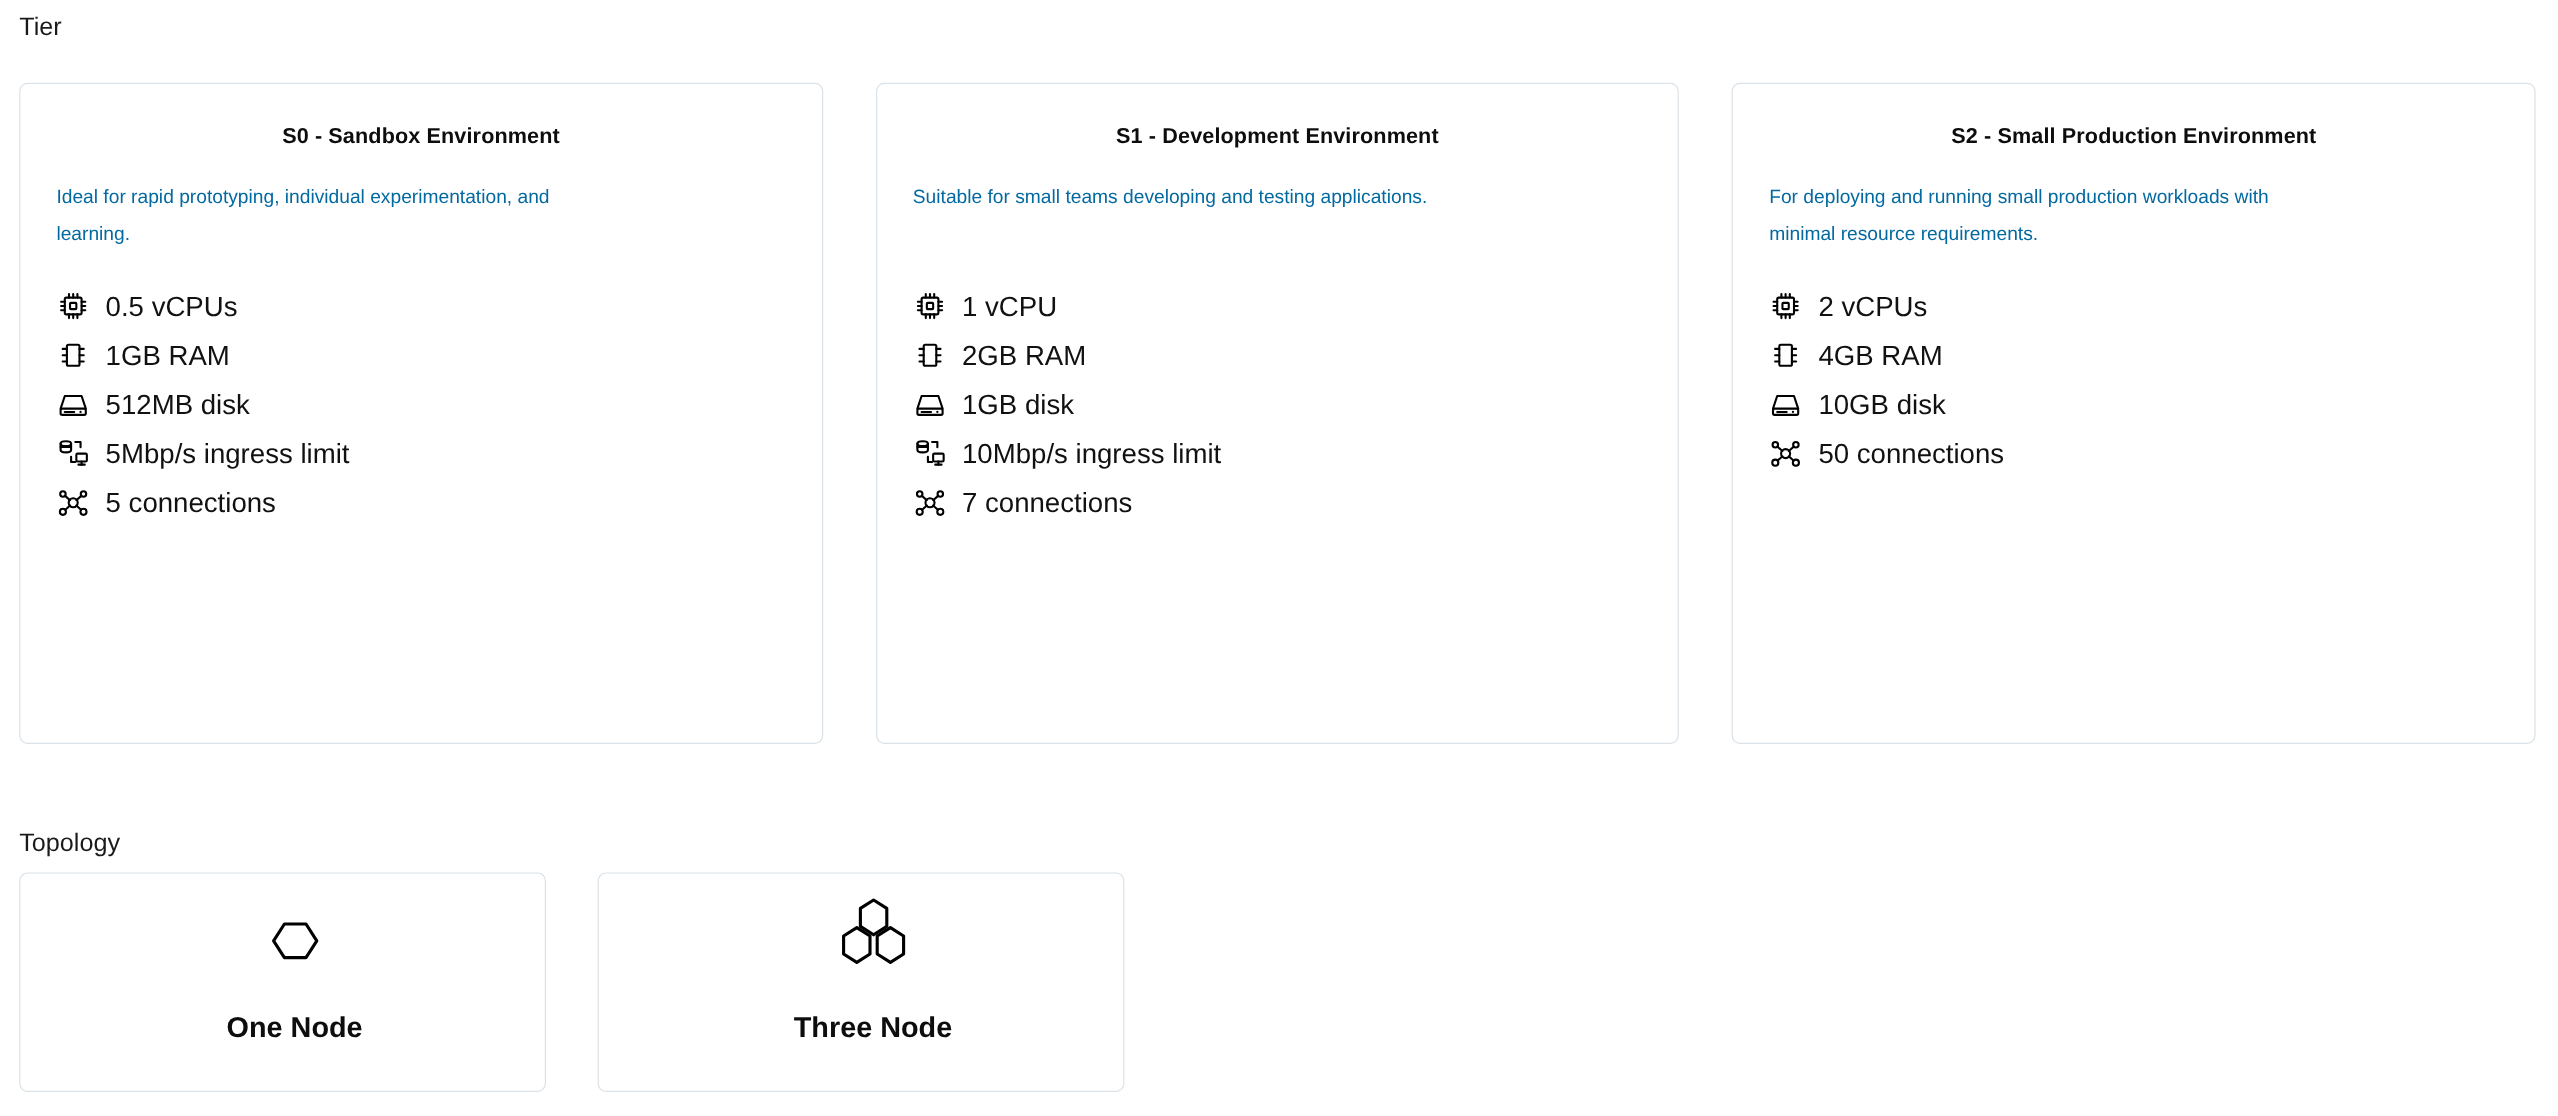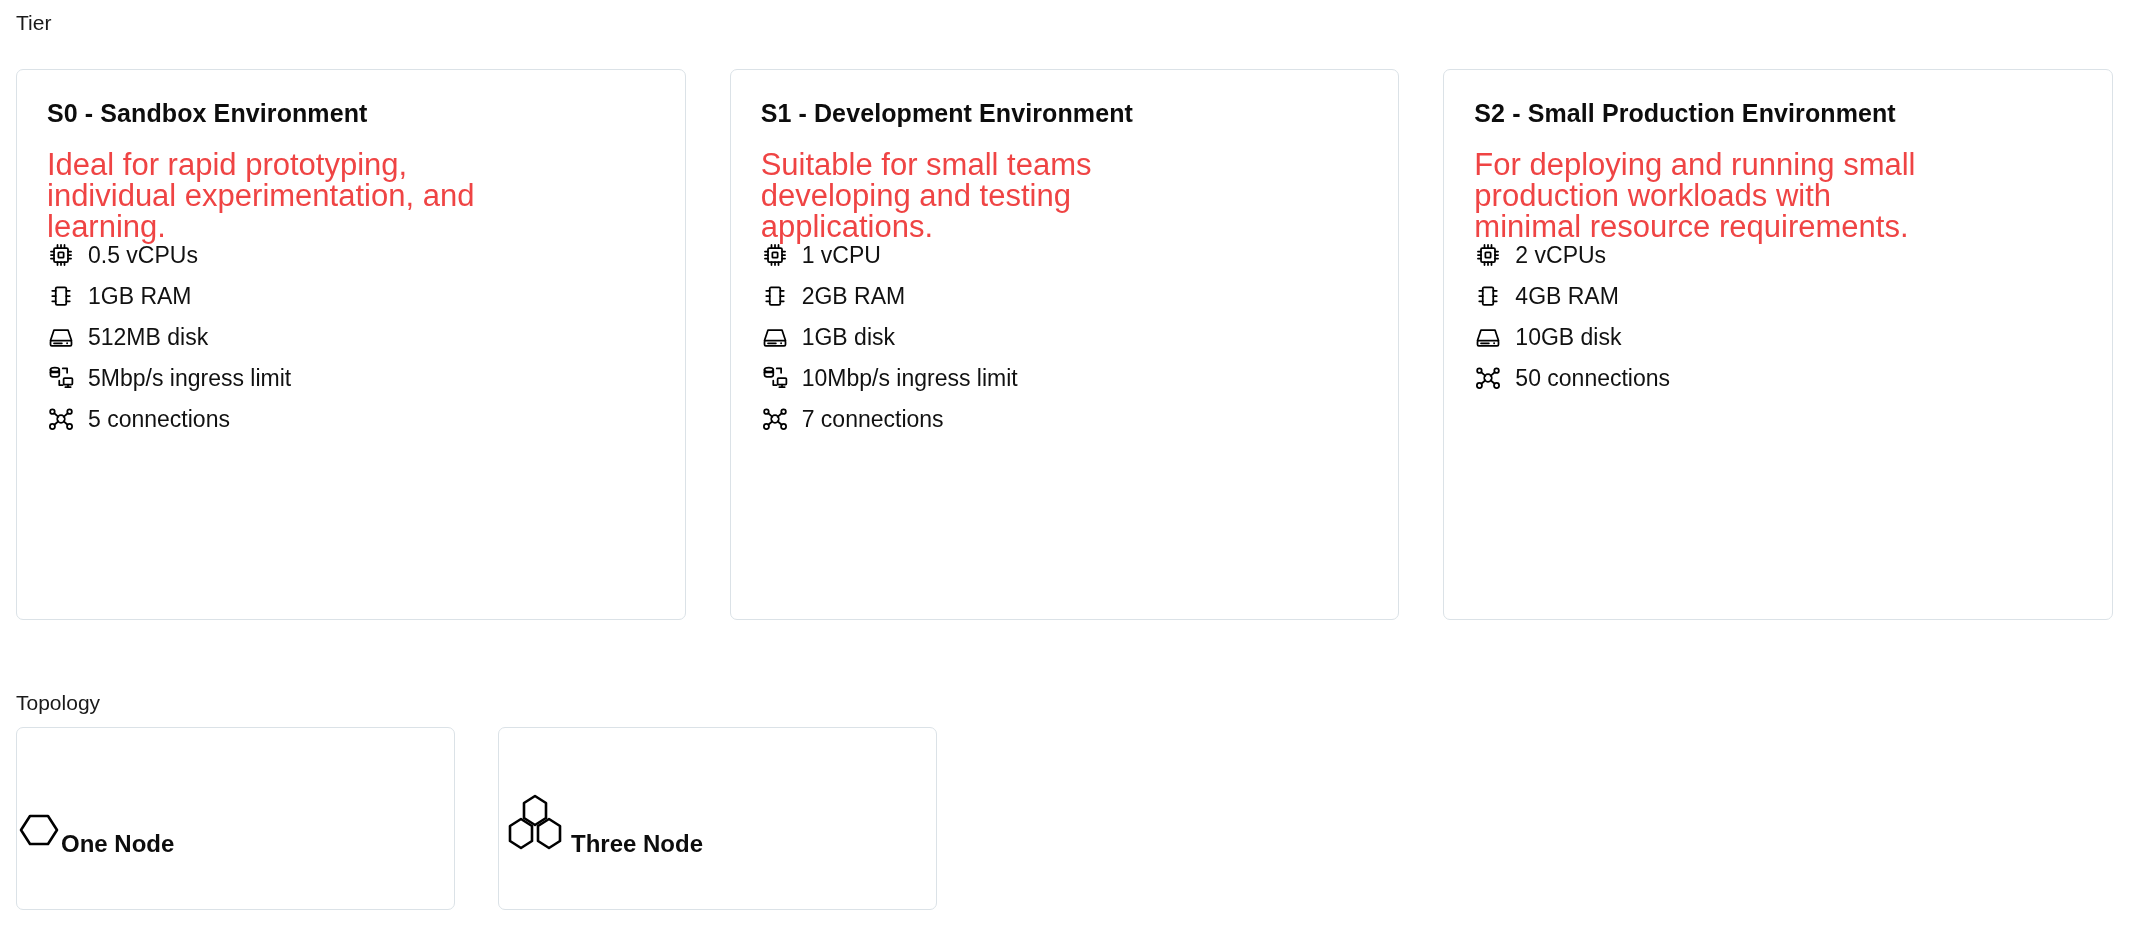--- a/index.html
+++ b/index.html
@@ -49,33 +49,34 @@
     flex: 1 1 0;
     min-width: 0;
     height: 551px;
     background: #ffffff;
     border: 1.5px solid #dbe2e7;
     border-radius: 7px;
     padding: 28px 30px 24px 30px;
   }
 
   .tier-card-title {
-    font-size: 25px;
+    font-size: 18px;
     line-height: 30px;
     font-weight: 700;
     color: #0d0d0d;
     letter-spacing: 0.1px;
     margin: 0 0 21px 0;
+    text-align: center;
   }
 
   .tier-card-desc {
-    font-size: 31px;
+    font-size: 16px;
     line-height: 31px;
     font-weight: 400;
-    color: #ef4444;
+    color: #0369a1;
     margin: 0;
     max-width: 450px;
   }
   .tier-card { position: relative; }
   .tier-specs-wrap {
     position: absolute;
     left: 30px;
     top: 164px;
     right: 9px;
   }
@@ -112,24 +113,25 @@
     gap: 43px;
   }
 
   .topology-card {
     width: 439px;
     height: 183px;
     background: #ffffff;
     border: 1.5px solid #dbe2e7;
     border-radius: 7px;
     display: flex;
-    flex-direction: row;
+    flex-direction: column;
     align-items: center;
     justify-content: flex-start;
     padding-top: 25px;
+    padding-left: 20px;
   }
 
   .topo-icon {
     height: 64px;
     display: flex;
     align-items: center;
     justify-content: center;
     color: #000000;
   }
   .topo-icon svg { display: block; }

